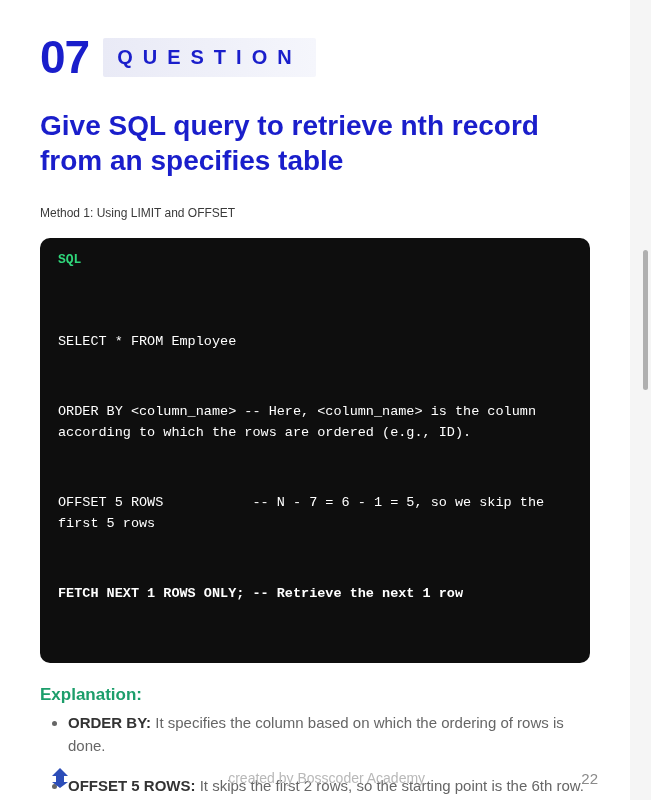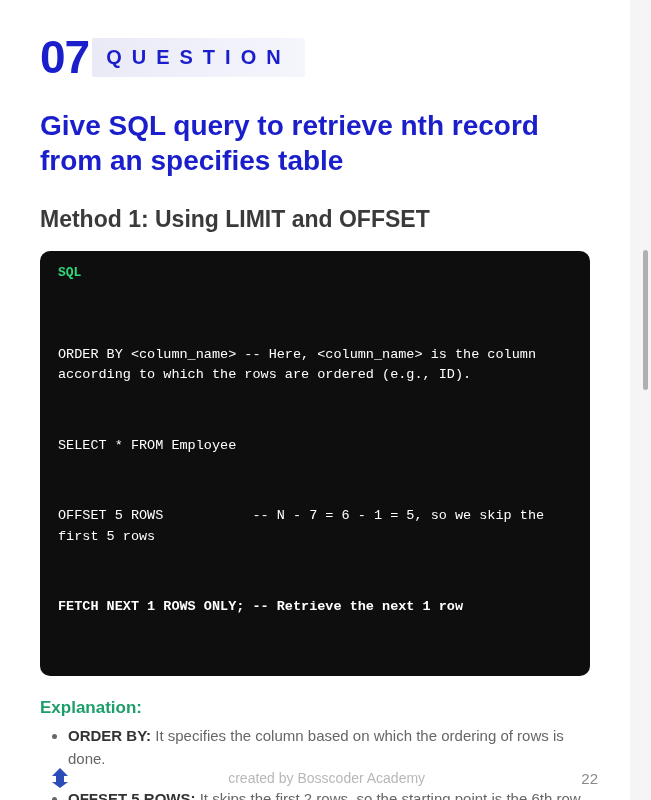--- a/index.html
+++ b/index.html
@@ -23,21 +23,21 @@
     right: 3px;
     top: 250px;
     width: 5px;
     height: 140px;
     background: #b0b0b0;
     border-radius: 3px;
   }
   .header {
     display: flex;
     align-items: center;
-    gap: 3px;
+    gap: 14px;
     margin-bottom: 24px;
   }
   .qnum {
     font-size: 46px;
     font-weight: 800;
     color: #1a1ecb;
     letter-spacing: -1px;
   }
   .qlabel {
     font-size: 20px;
@@ -49,22 +49,22 @@
     border-radius: 2px;
   }
   .title {
     font-size: 28px;
     font-weight: 800;
     color: #1a1ecb;
     line-height: 1.25;
     margin-bottom: 28px;
   }
   .method {
-    font-size: 23px;
-    font-weight: 700;
+    font-size: 12px;
+    font-weight: 400;
     color: #3a3a3a;
     margin-bottom: 18px;
   }
   .code-block {
     background: #0e0e0e;
     border-radius: 10px;
     padding: 14px 18px 18px 18px;
     margin-bottom: 22px;
   }
   .code-lang {
@@ -136,22 +136,22 @@
     <div class="qlabel">QUESTION</div>
   </div>
 
   <h1 class="title">Give SQL query to retrieve nth record from an specifies table</h1>
 
   <div class="method">Method 1: Using LIMIT and OFFSET</div>
 
   <div class="code-block">
     <div class="code-lang">SQL</div>
     <div class="code-body">
+      <span class="chunk">SELECT * FROM Employee</span>
       <span class="chunk">ORDER BY &lt;column_name&gt; -- Here, &lt;column_name&gt; is the column according to which the rows are ordered (e.g., ID).</span>
-      <span class="chunk">SELECT * FROM Employee</span>
       <span class="chunk">OFFSET 5 ROWS           -- N - 7 = 6 - 1 = 5, so we skip the first 5 rows</span>
       <span class="chunk">FETCH NEXT 1 ROWS ONLY; -- Retrieve the next 1 row</span>
     </div>
   </div>
 
   <div class="explain-h">Explanation:</div>
 
   <ul class="expl-list">
     <li>
       <b>ORDER BY:</b><span> It specifies the column based on which the ordering of rows is done.</span>

